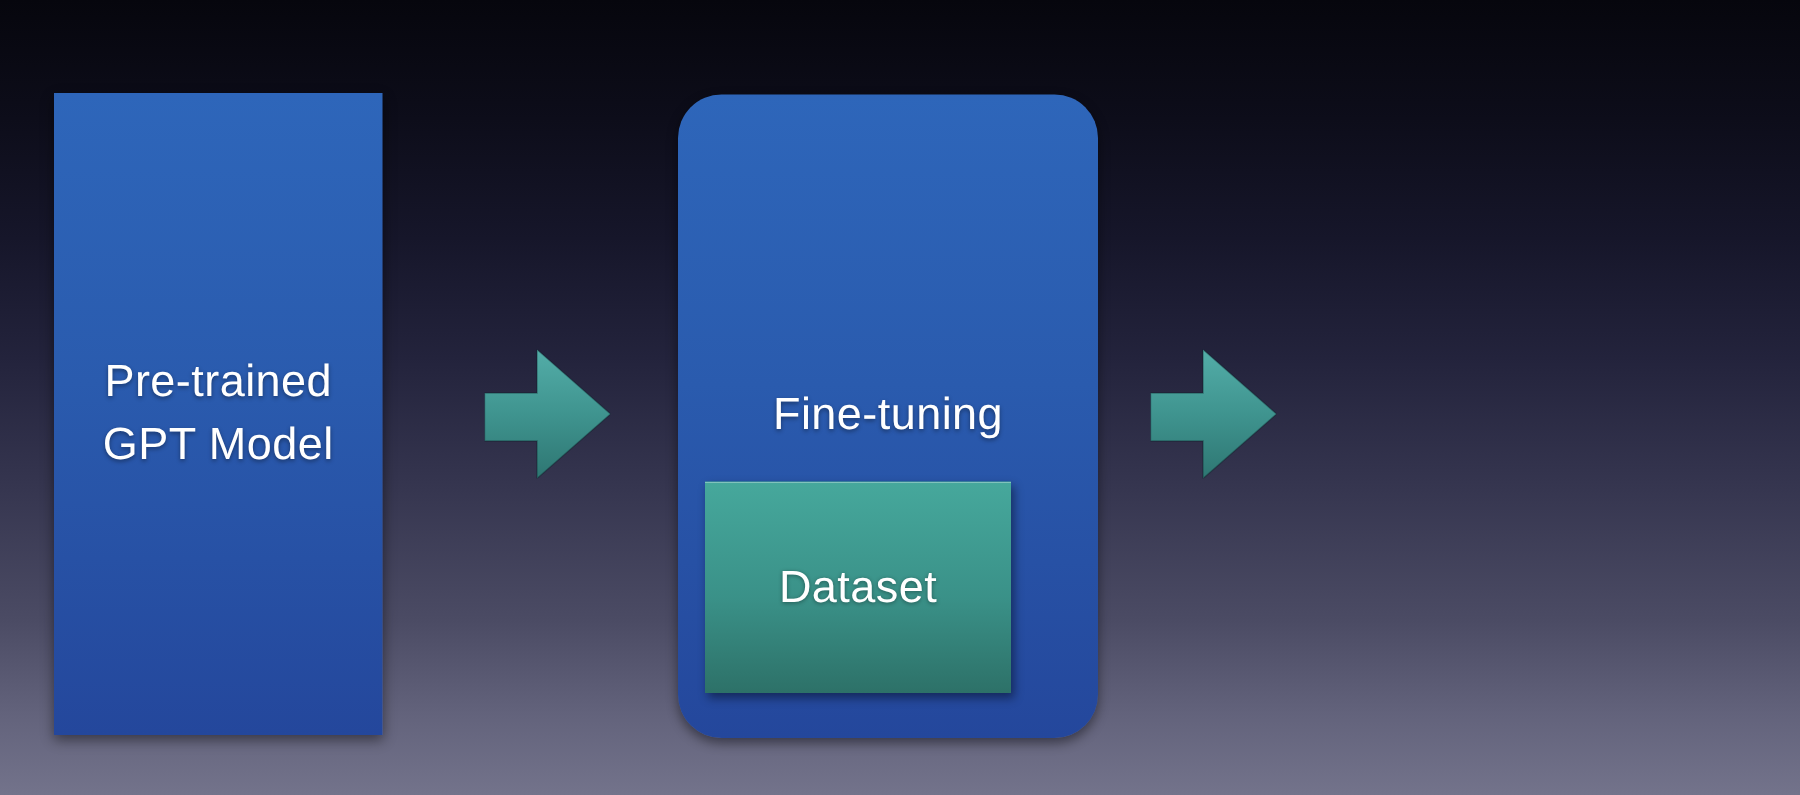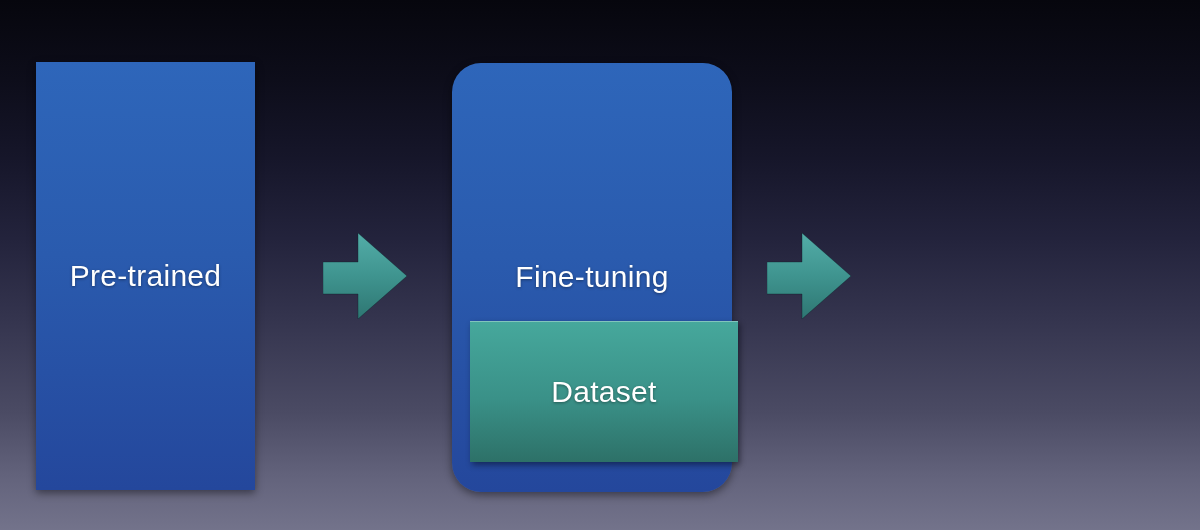--- a/index.html
+++ b/index.html
@@ -47,21 +47,21 @@
   .finetuning-label {
     position: absolute;
     left: 0; right: 0;
     top: 193px;
     text-align: center;
   }
   .dataset-box {
     position: absolute;
     left: 18px;
     top: 258px;
-    width: 268px;
+    width: 204px;
     height: 141px;
     background: linear-gradient(180deg, #46a89c 0%, #3a9188 55%, #2d7168 100%);
     box-shadow: 2px 3px 6px rgba(0,0,10,0.45), inset 0 1px 0 rgba(255,255,255,0.32);
     display: flex;
     align-items: center;
     justify-content: center;
   }
   .arrow {
     position: absolute;
     width: 84px;
@@ -71,20 +71,21 @@
   .arrow-2 { left: 767px; top: 233px; }
 </style>
 </head>
 <body>
 
 <div class="slide">
 
   <div class="node box-pretrained">
     <div class="node-label">
       <div>Pre-trained</div>
+      <div>GPT Model</div>
     </div>
   </div>
 
   <svg class="arrow arrow-1" viewBox="0 0 84 86">
     <defs>
       <linearGradient id="arrowGrad1" x1="0" y1="0" x2="0" y2="1">
         <stop offset="0" stop-color="#53ada8"></stop>
         <stop offset="0.5" stop-color="#3f948f"></stop>
         <stop offset="1" stop-color="#2e7672"></stop>
       </linearGradient>

